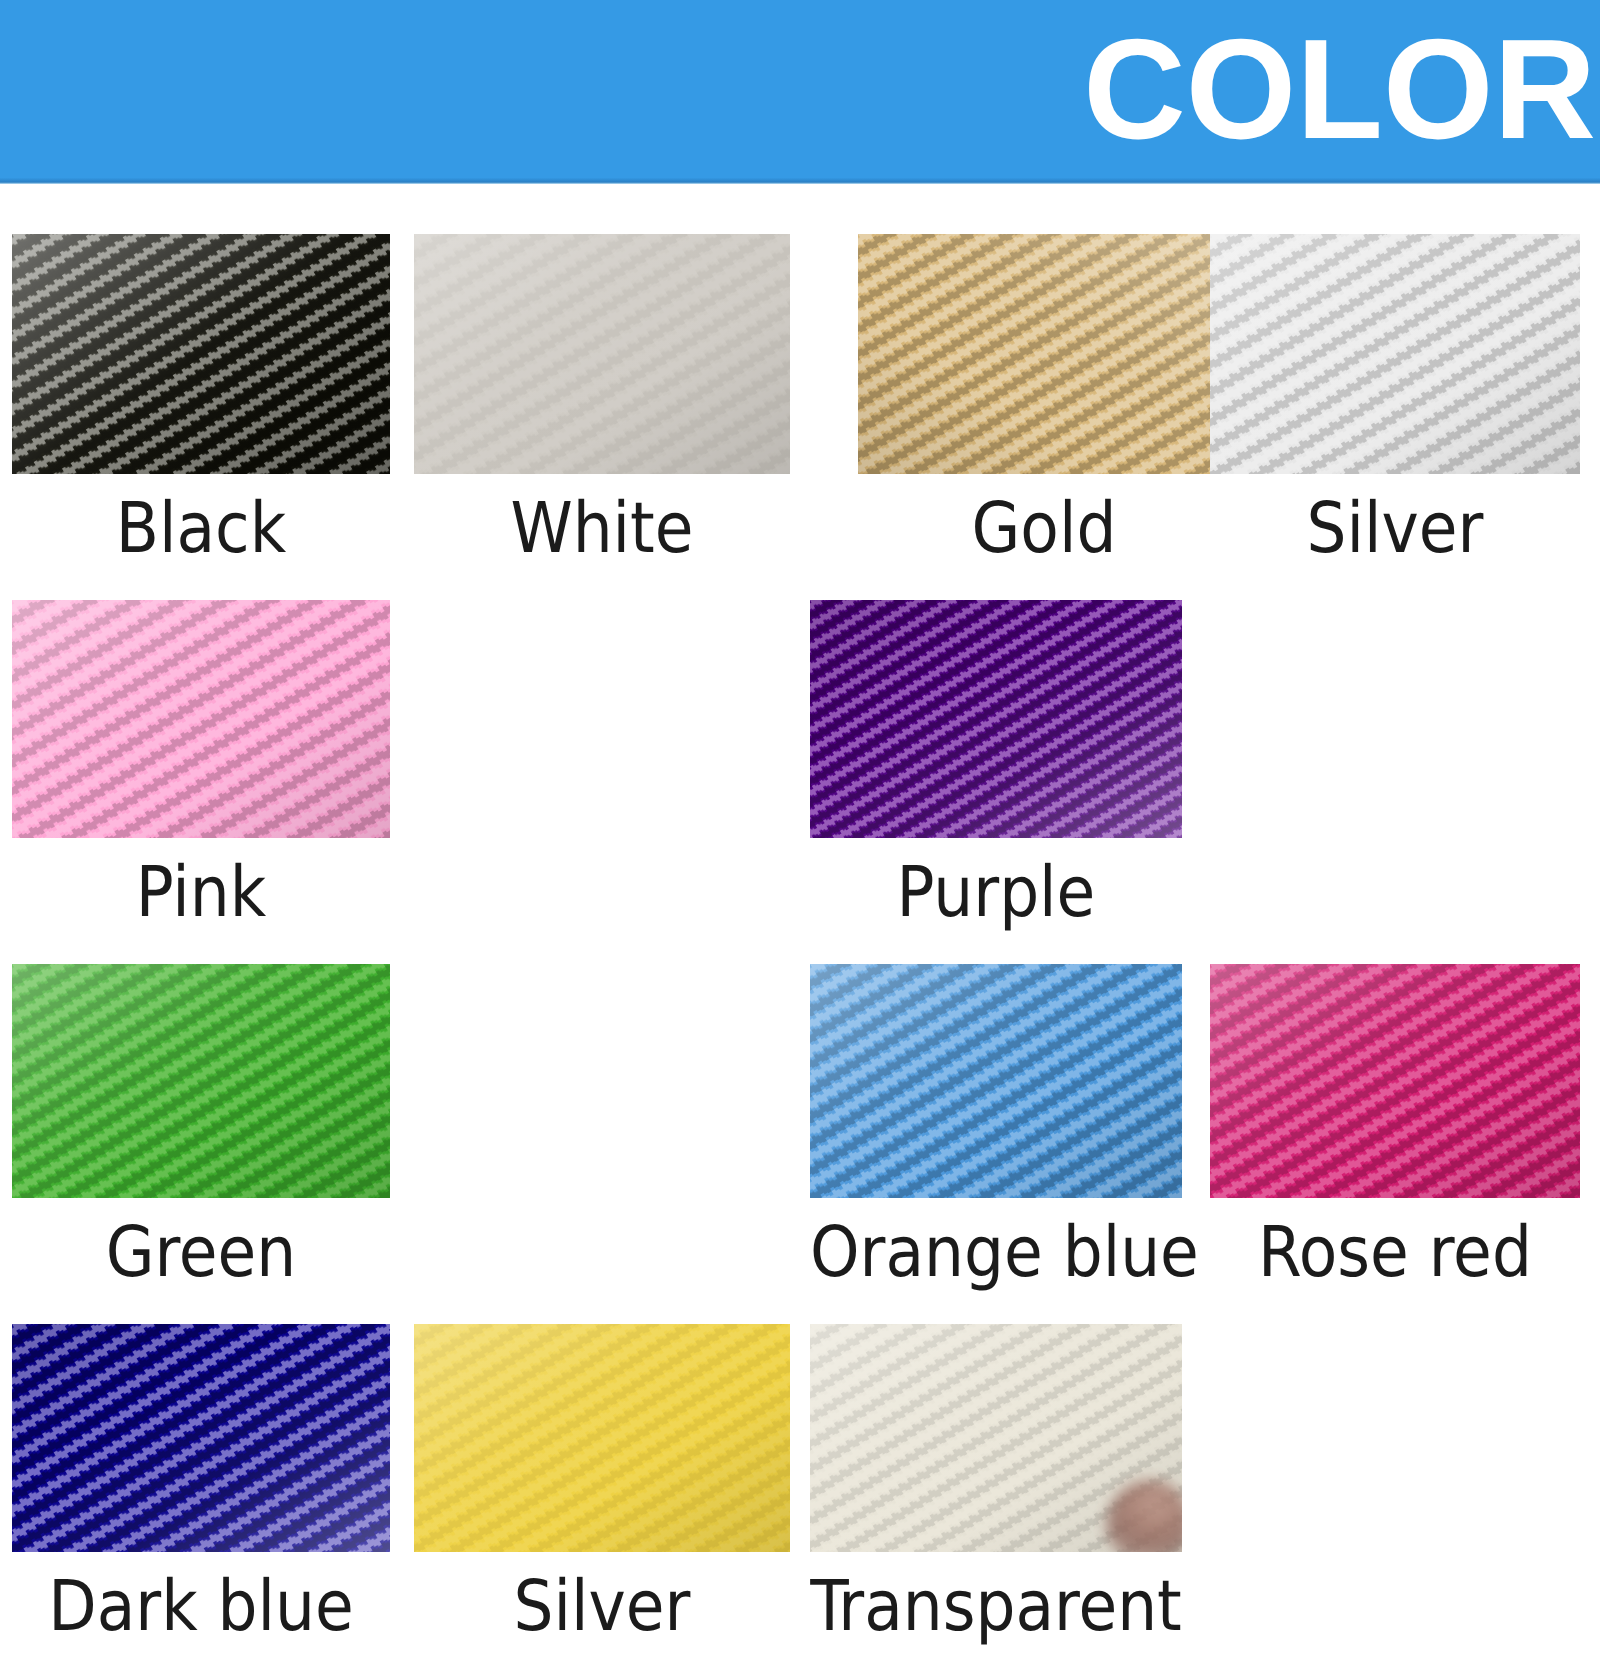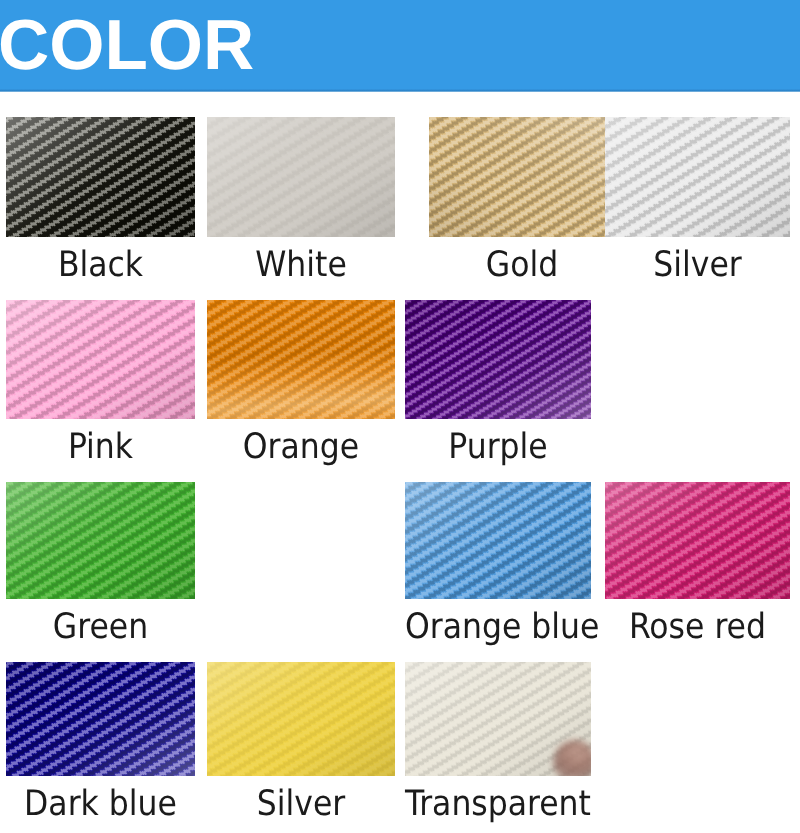--- a/index.html
+++ b/index.html
@@ -7,21 +7,21 @@
   body{
     width:800px;height:833px;overflow:hidden;background:#ffffff;
     font-family:"DejaVu Sans",sans-serif;-webkit-font-smoothing:antialiased;text-rendering:geometricPrecision;
   }
   .page{position:relative;width:800px;height:833px;background:#ffffff;}
 
   
   .banner{
     position:absolute;left:0;top:0;width:800px;height:92px;
     background:linear-gradient(180deg,#359ae5 0%,#359ae5 96.5%,#2a7fc4 99%,#bfe0f4 100%);
-    display:flex;align-items:center;justify-content:flex-start;
+    display:flex;align-items:center;justify-content:flex-end;
   }
   .banner-title{
     margin:0;color:#ffffff;font-family:"Liberation Sans",sans-serif;
     font-weight:700;font-size:71px;line-height:71px;letter-spacing:0px;
     white-space:nowrap;position:relative;left:-2px;top:-1px;opacity:0.999;
   }
 
   
   .grid{position:absolute;left:0;top:0;width:800px;height:833px;}
   .cell{position:absolute;}
@@ -156,29 +156,20 @@
       </div>
       <div class="cell" style="left:6px;top:300px;width:173px">
         <div class="swatch" style="background:#fea4d3;width:189px;height:119px">
           <svg>
             <rect width="100%" height="100%" fill="url(#cf4)"></rect>
           </svg>
           <div class="sheen" style="background:linear-gradient(145deg, rgba(255,255,255,.30) 0%, rgba(255,255,255,.06) 38%, rgba(0,0,0,0) 62%, rgba(0,0,0,.10) 100%)"></div>
         </div>
         <div class="label" style="top:130px;width:189px">Pink</div>
       </div>
-      <div class="cell" style="left:207px;top:300px;width:188px">
-        <div class="swatch" style="background:#e98000;width:188px;height:119px">
-          <svg>
-            <rect width="100%" height="100%" fill="url(#cf5)"></rect>
-          </svg>
-          <div class="sheen" style="background:linear-gradient(176deg, rgba(255,246,226,.02) 0%, rgba(0,0,0,.05) 46%, rgba(255,248,228,.10) 62%, rgba(255,244,214,.40) 84%, rgba(255,246,222,.18) 100%)"></div>
-        </div>
-        <div class="label" style="top:130px;width:188px">Orange</div>
-      </div>
       <div class="cell" style="left:405px;top:300px;width:186px">
         <div class="swatch" style="background:#4e0081;width:186px;height:119px">
           <svg>
             <rect width="100%" height="100%" fill="url(#cf6)"></rect>
           </svg>
           <div class="sheen" style="background:linear-gradient(330deg, rgba(255,255,255,.30) 0%, rgba(255,255,255,.05) 36%, rgba(0,0,0,0) 64%, rgba(0,0,0,.10) 100%)"></div>
         </div>
         <div class="label" style="top:130px;width:186px">Purple</div>
       </div>
       <div class="cell" style="left:6px;top:482px;width:189px">

